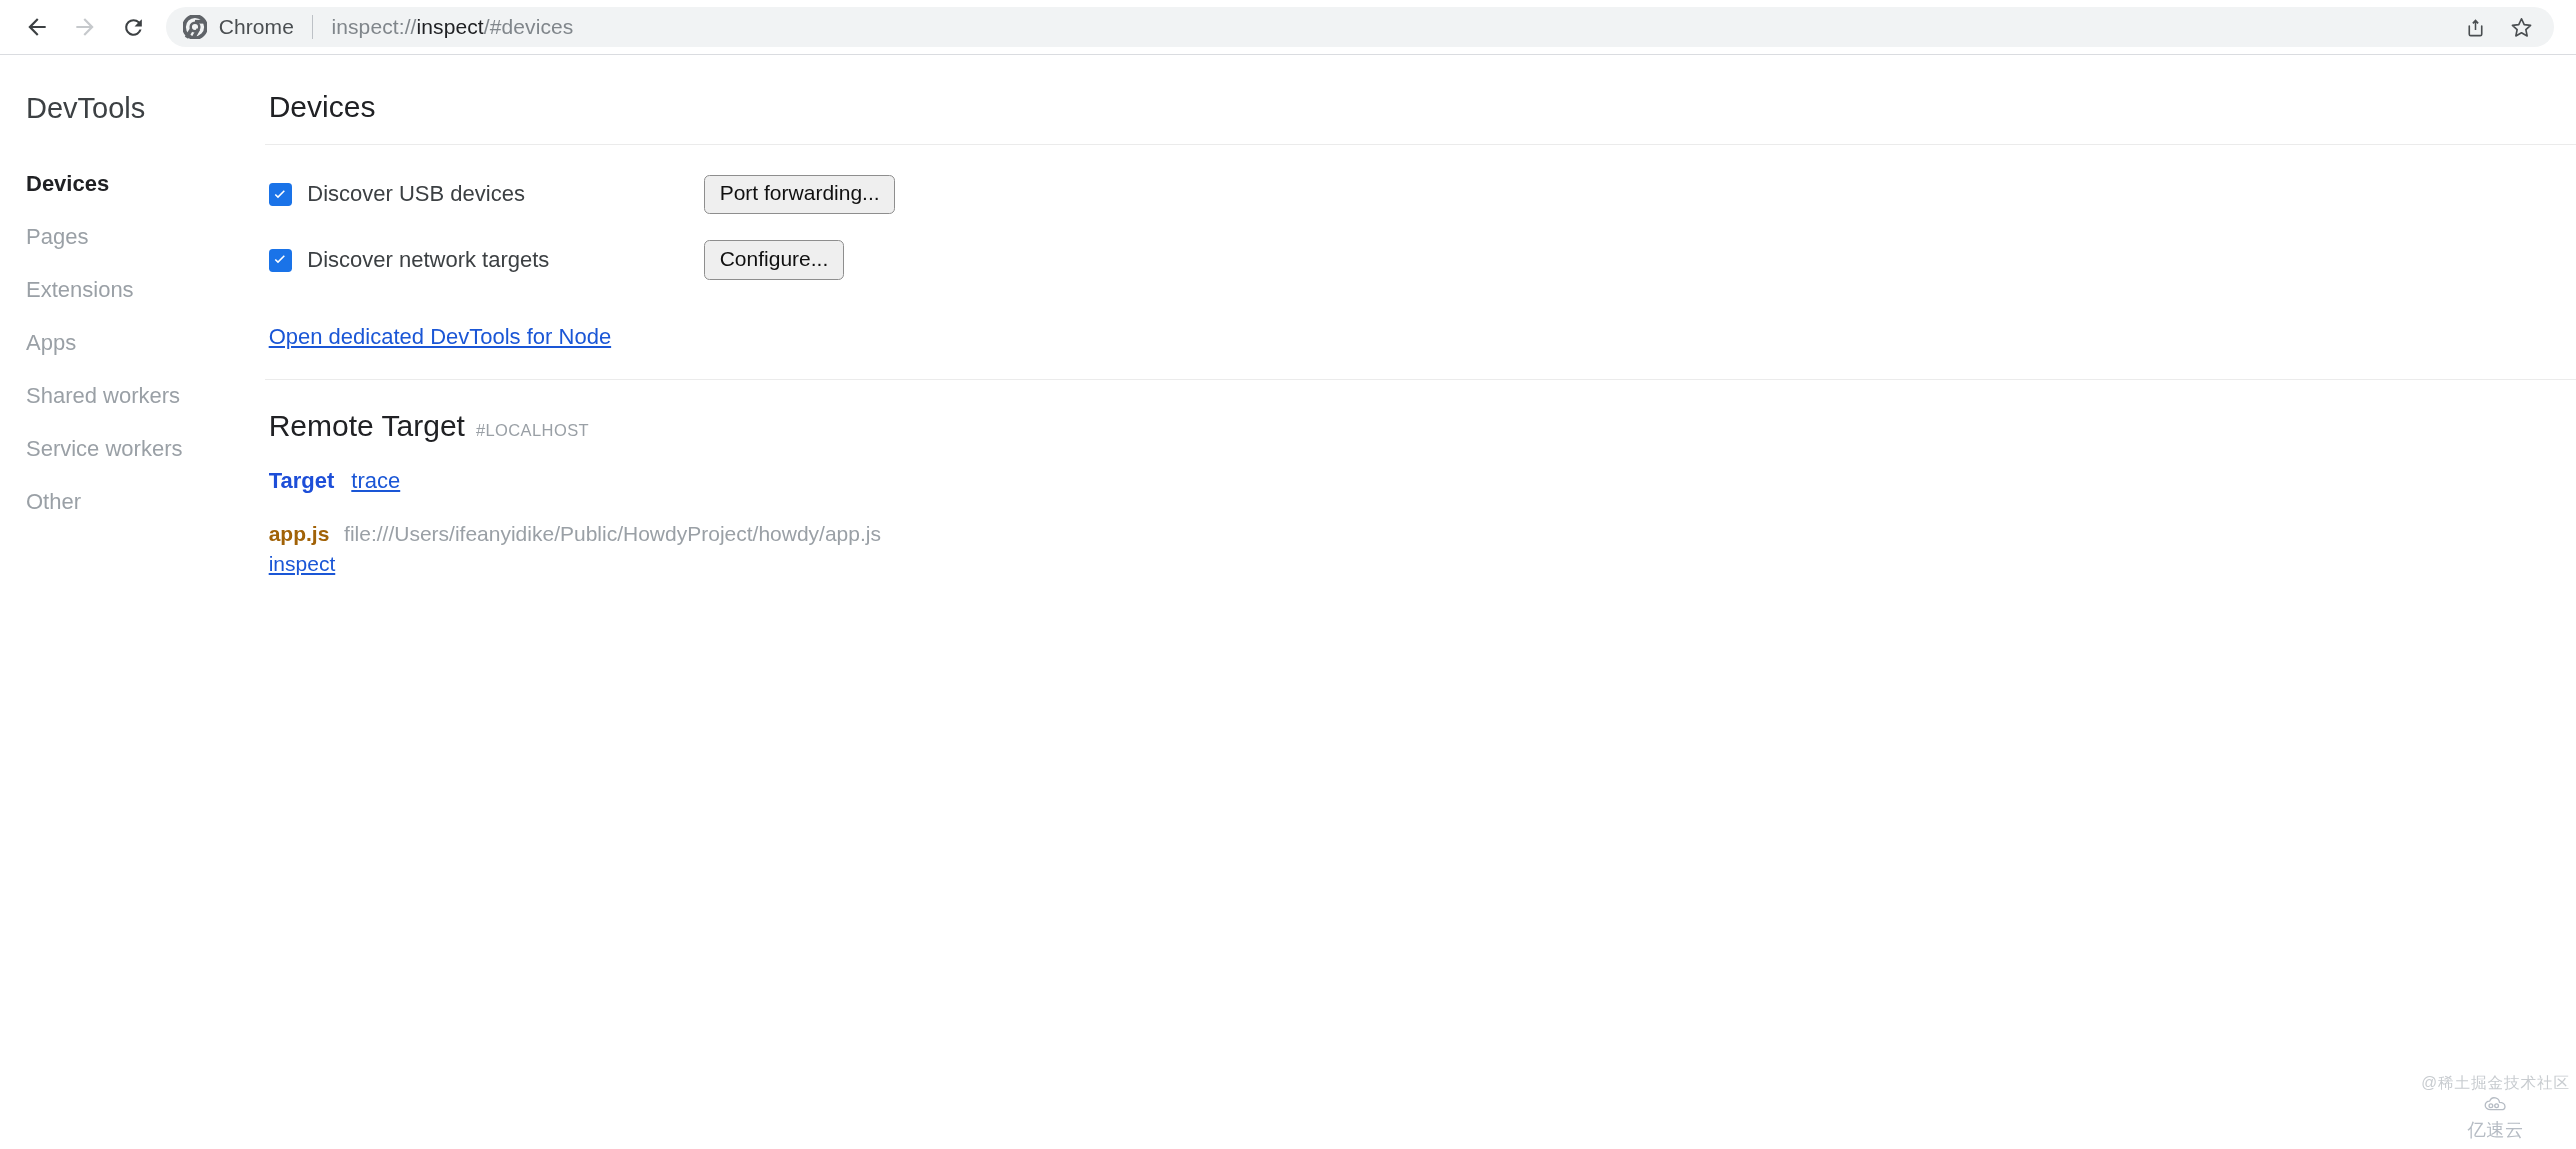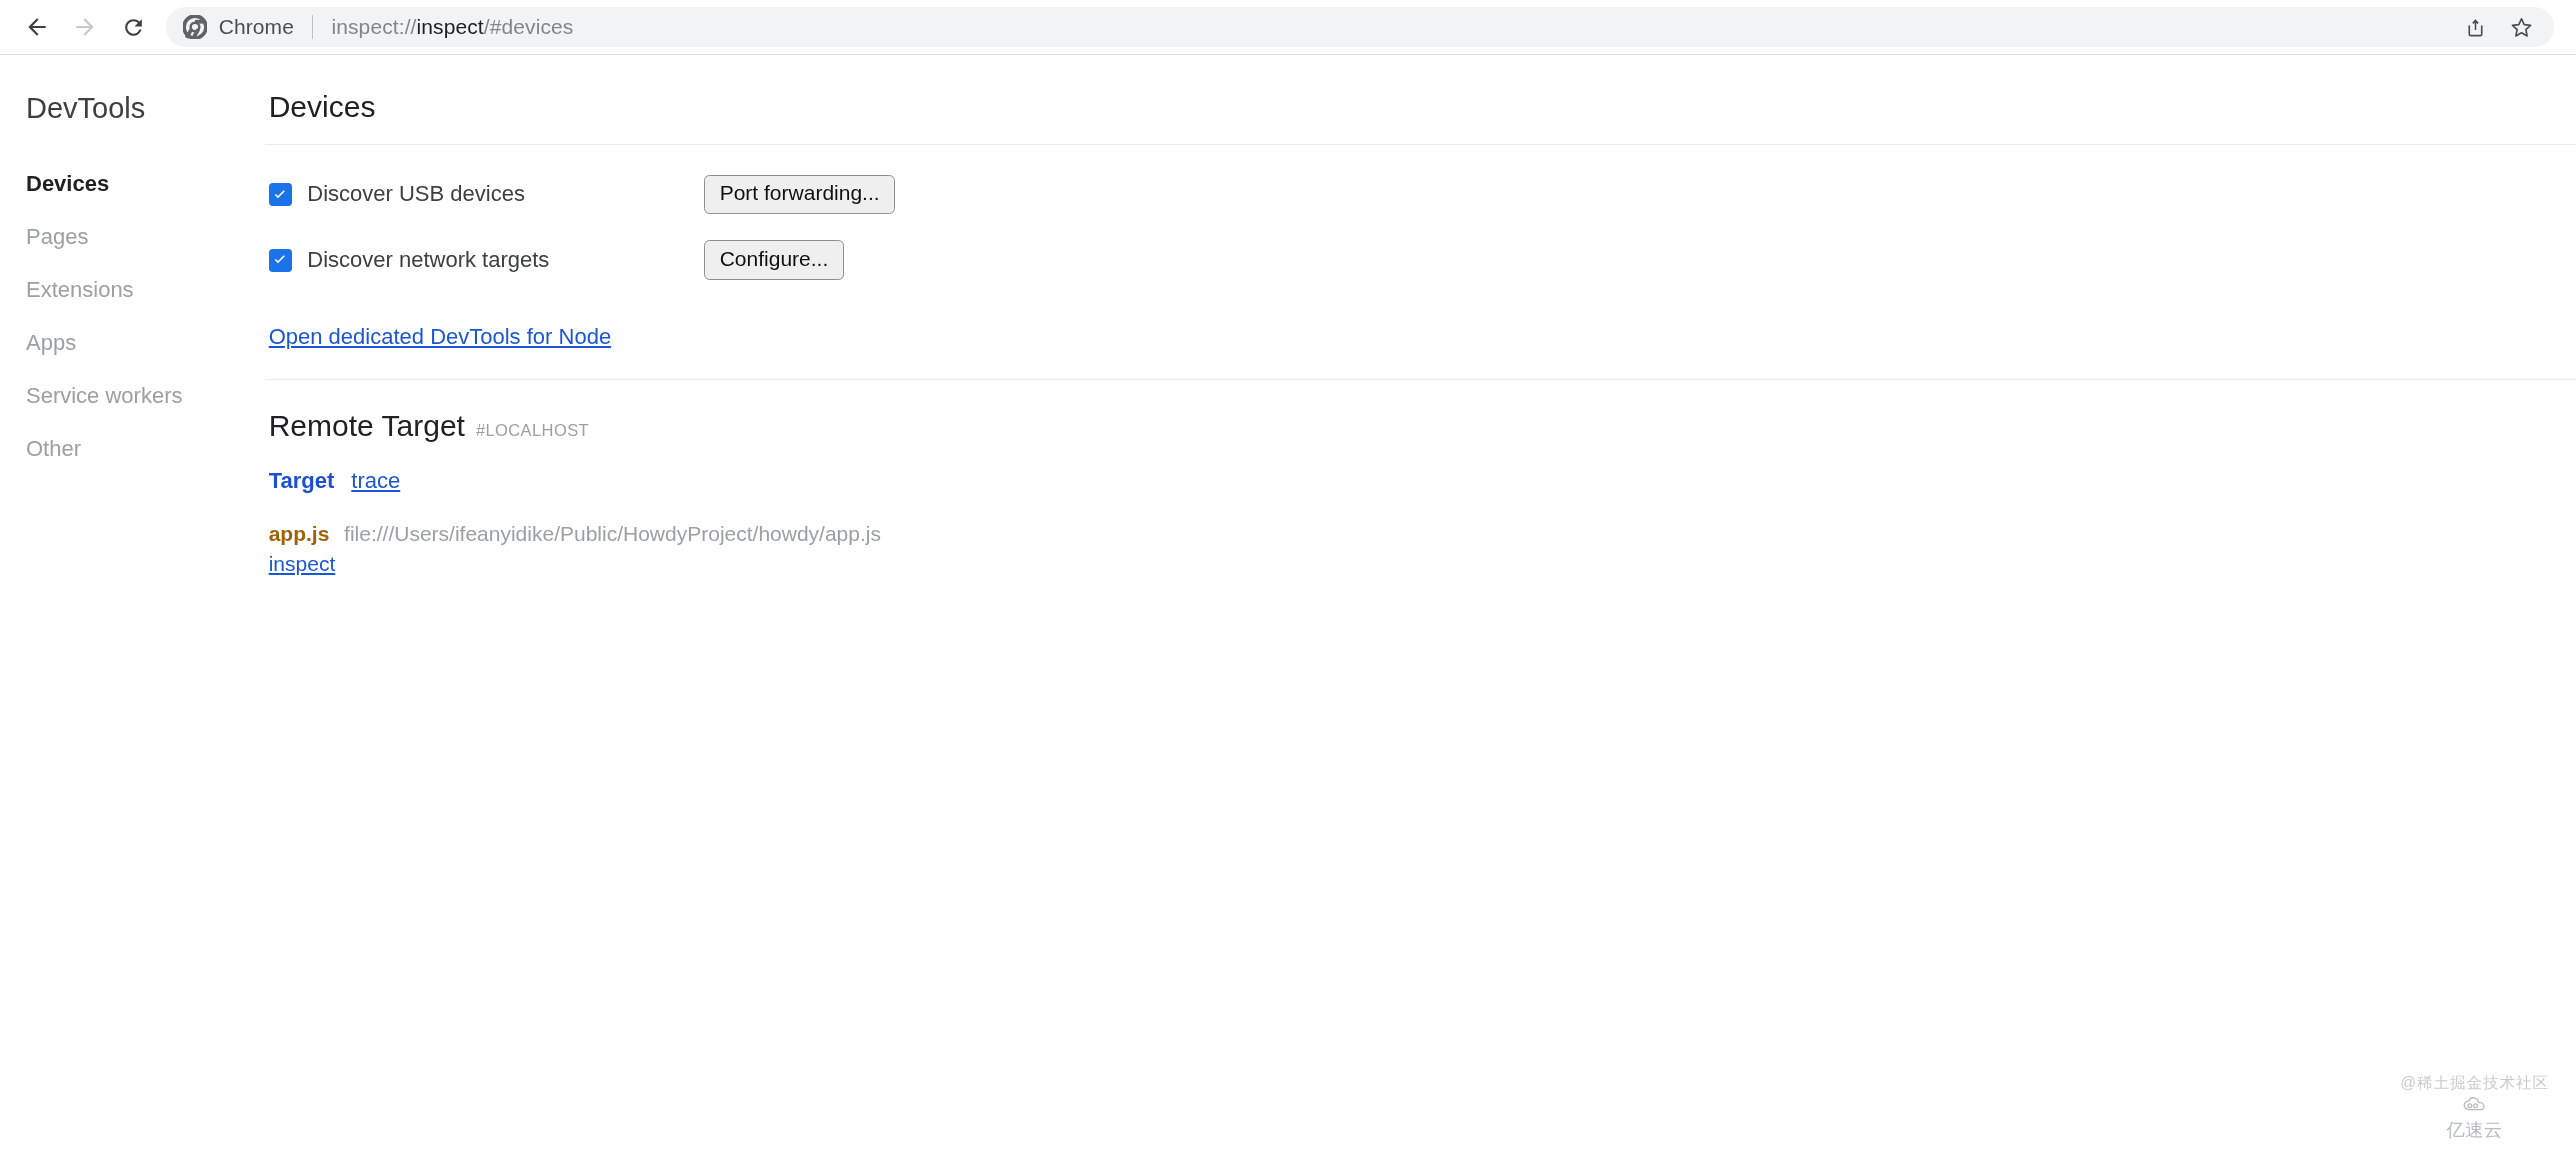--- a/index.html
+++ b/index.html
@@ -240,21 +240,21 @@
   .app-inspect {
     font-size: 21px;
     color: #1a56d6;
     display: inline-block;
     margin-top: 3.7px;
   }
 
   
   .watermark {
     position: absolute;
-    right: 27px;
+    right: 6px;
     bottom: 7.3px;
     text-align: right;
     user-select: none;
     pointer-events: none;
   }
   .wm-text {
     font-size: 15.6px;
     color: #c8ccd0;
     letter-spacing: 0.9px;
     display: block;
@@ -329,20 +329,21 @@
 
 <div class="page">
 
   <aside class="sidebar">
     <div class="brand">DevTools</div>
     <ul class="nav-list">
       <li class="nav-item active">Devices</li>
       <li class="nav-item">Pages</li>
       <li class="nav-item">Extensions</li>
       <li class="nav-item">Apps</li>
+      <li class="nav-item">Shared workers</li>
       <li class="nav-item">Service workers</li>
       <li class="nav-item">Other</li>
     </ul>
   </aside>
 
   <main class="main">
     <div class="main-inner">
 
       <h1 class="page-title">Devices</h1>
       <hr class="hr">

